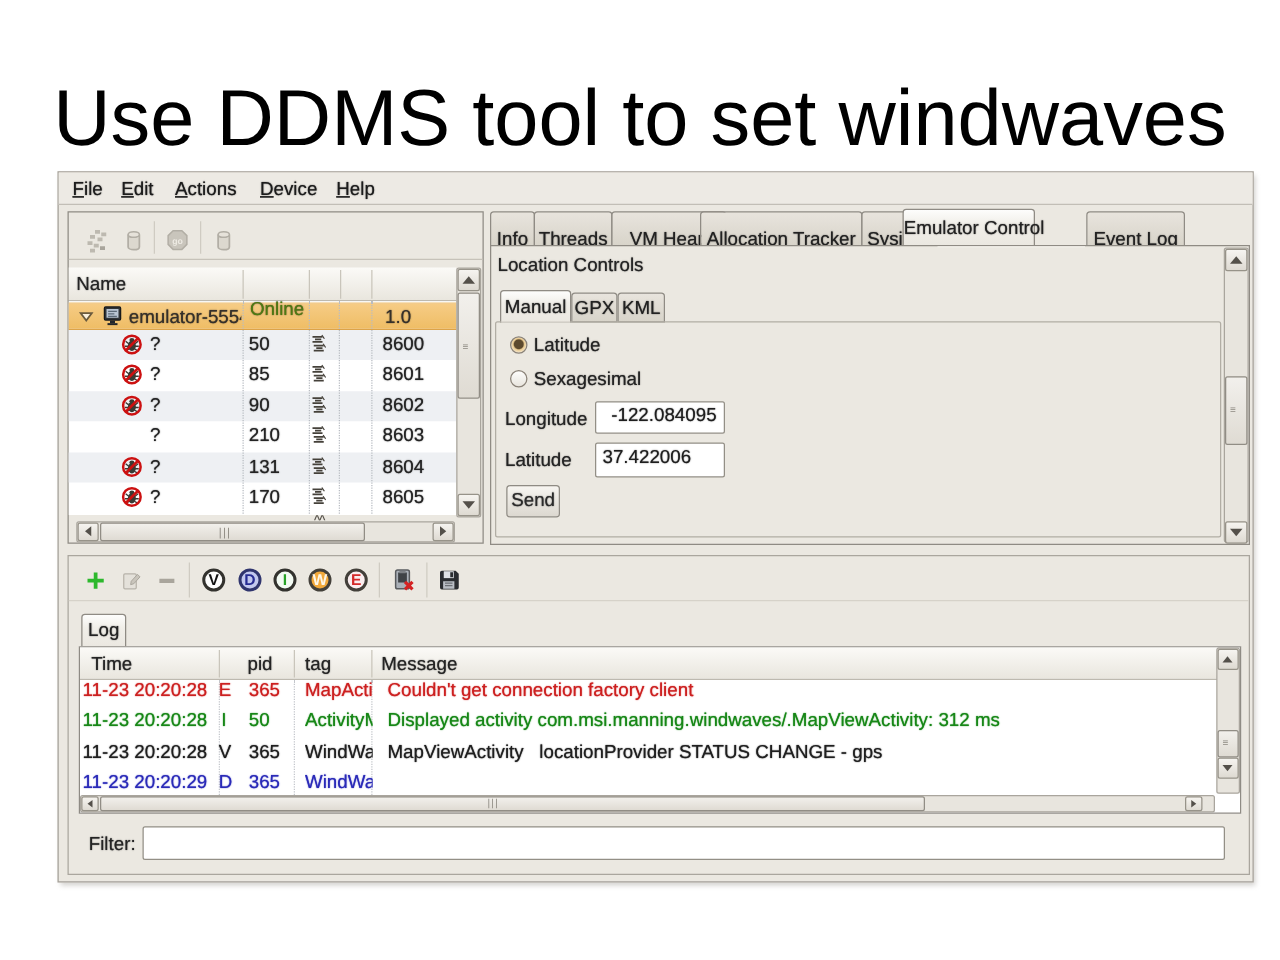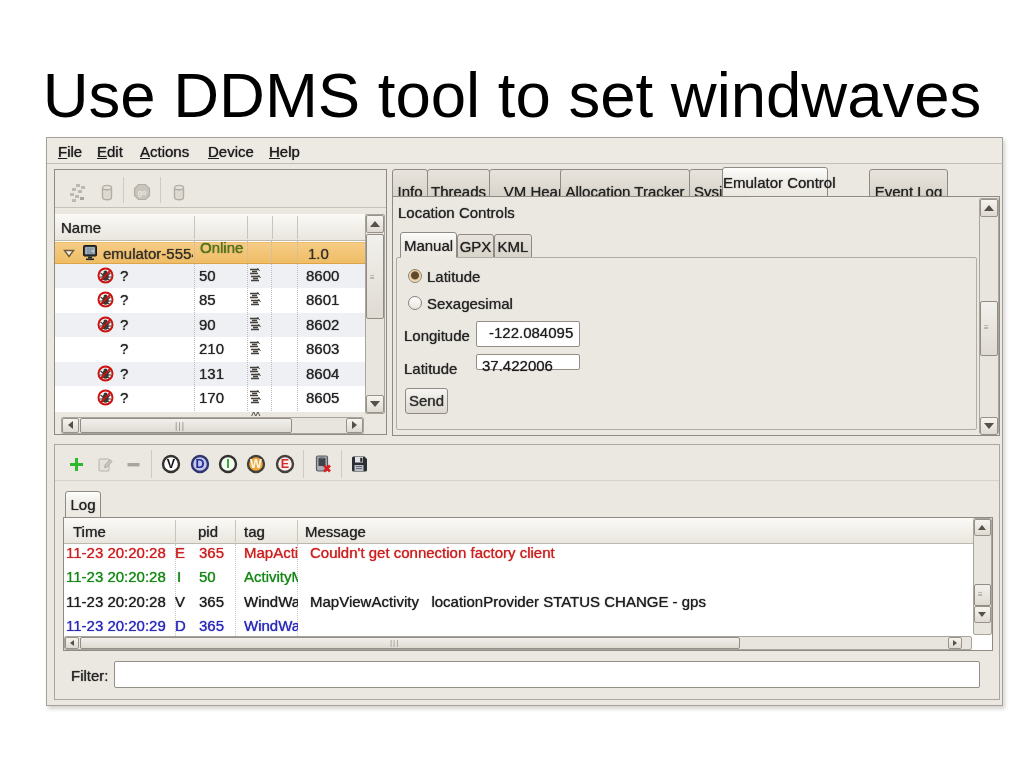--- a/index.html
+++ b/index.html
@@ -264,21 +264,21 @@
     <div class="abs" style="left:3px;top:60px;width:581px;height:173px;border:1px solid #b1ada4;border-radius:2px;"></div>
     <div class="abs" style="left:8px;top:60px;width:55px;height:1px;background:#ebe8e1;"></div>
 
     <div class="abs" style="left:15px;top:72px;width:14px;height:14px;border-radius:50%;background:radial-gradient(circle at 50% 45%,#5d4a2e 0 3.5px,#e8c98f 4.5px,#f7ecd8 7px);border:1px solid #8a8278;"></div>
     <div class="row" style="left:34px;top:71px;">Latitude</div>
     <div class="abs" style="left:15px;top:99px;width:14px;height:14px;border-radius:50%;background:linear-gradient(#fdfdfc,#e8e5de);border:1px solid #8a8278;"></div>
     <div class="row" style="left:34px;top:98px;">Sexagesimal</div>
     <div class="row" style="left:11px;top:130px;">Longitude</div>
     <div class="tfield" style="left:83px;top:124px;width:104px;height:26px;padding-left:12px;">-122.084095</div>
     <div class="row" style="left:11px;top:163px;">Latitude</div>
-    <div class="tfield" style="left:83px;top:157px;width:104px;height:16px;">37.422006</div>
+    <div class="tfield" style="left:83px;top:157px;width:104px;height:28px;">37.422006</div>
     <div class="abs" style="left:12px;top:191px;width:43px;height:26px;background:linear-gradient(#f7f5f1,#dcd8d0);border:1px solid #8f8b84;border-radius:3px;font-size:15px;color:#2b2b2b;text-shadow:0 0 1px rgba(20,20,20,.85);text-align:center;line-height:24px;">Send</div>
 
     <div class="track" style="left:586px;top:1px;width:20px;height:236px"></div>
     <div class="sbtn" style="left:587px;top:2px;width:18px;height:18px"></div>
     <div class="arr" style="left:591px;top:8px;border-left:5px solid transparent;border-right:5px solid transparent;border-bottom:6px solid #54504a"></div>
     <div class="thumb" style="left:587px;top:104px;width:18px;height:55px"></div>
     <div class="grip" style="left:591px;top:127px">≡</div>
     <div class="sbtn" style="left:587px;top:220px;width:18px;height:18px"></div>
     <div class="arr" style="left:591px;top:226px;border-left:5px solid transparent;border-right:5px solid transparent;border-top:6px solid #54504a"></div>
   </div>
@@ -352,20 +352,21 @@
         <s style="left:120px">E</s>
         <s style="left:144px">365</s>
         <s style="left:189px;width:54px;overflow:hidden">MapActiv</s>
         <s style="left:255px">Couldn't get connection factory client</s>
       </div>
     <div class="lrow" style="top:120px;color:#178717">
         <s style="left:11px">11-23 20:20:28</s>
         <s style="left:122px">I</s>
         <s style="left:144px">50</s>
         <s style="left:189px;width:54px;overflow:hidden">ActivityM</s>
+        <s style="left:255px">Displayed activity com.msi.manning.windwaves/.MapViewActivity: 312 ms</s>
       </div>
     <div class="lrow" style="top:145px;color:#1f1f1f">
         <s style="left:11px">11-23 20:20:28</s>
         <s style="left:120px">V</s>
         <s style="left:144px">365</s>
         <s style="left:189px;width:54px;overflow:hidden">WindWav</s>
         <s style="left:255px">MapViewActivity&nbsp;&nbsp; locationProvider STATUS CHANGE - gps</s>
       </div>
     <div class="lrow" style="top:169px;color:#2a2ab8">
         <s style="left:11px">11-23 20:20:29</s>

